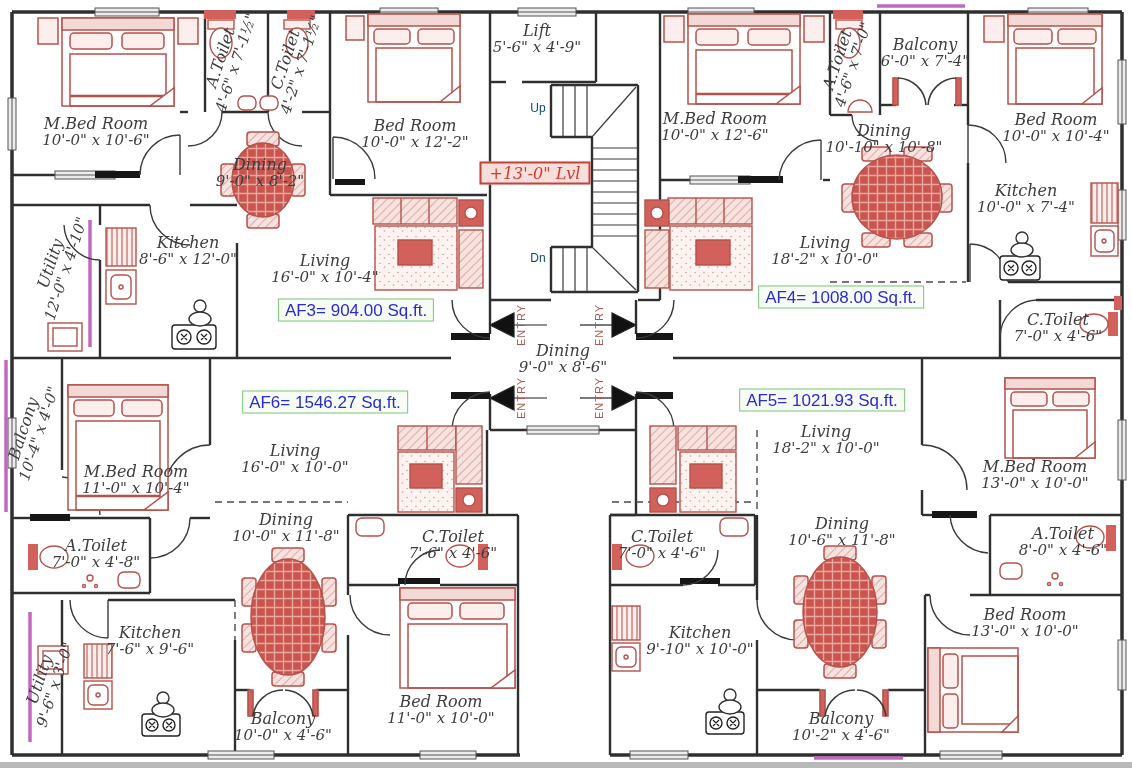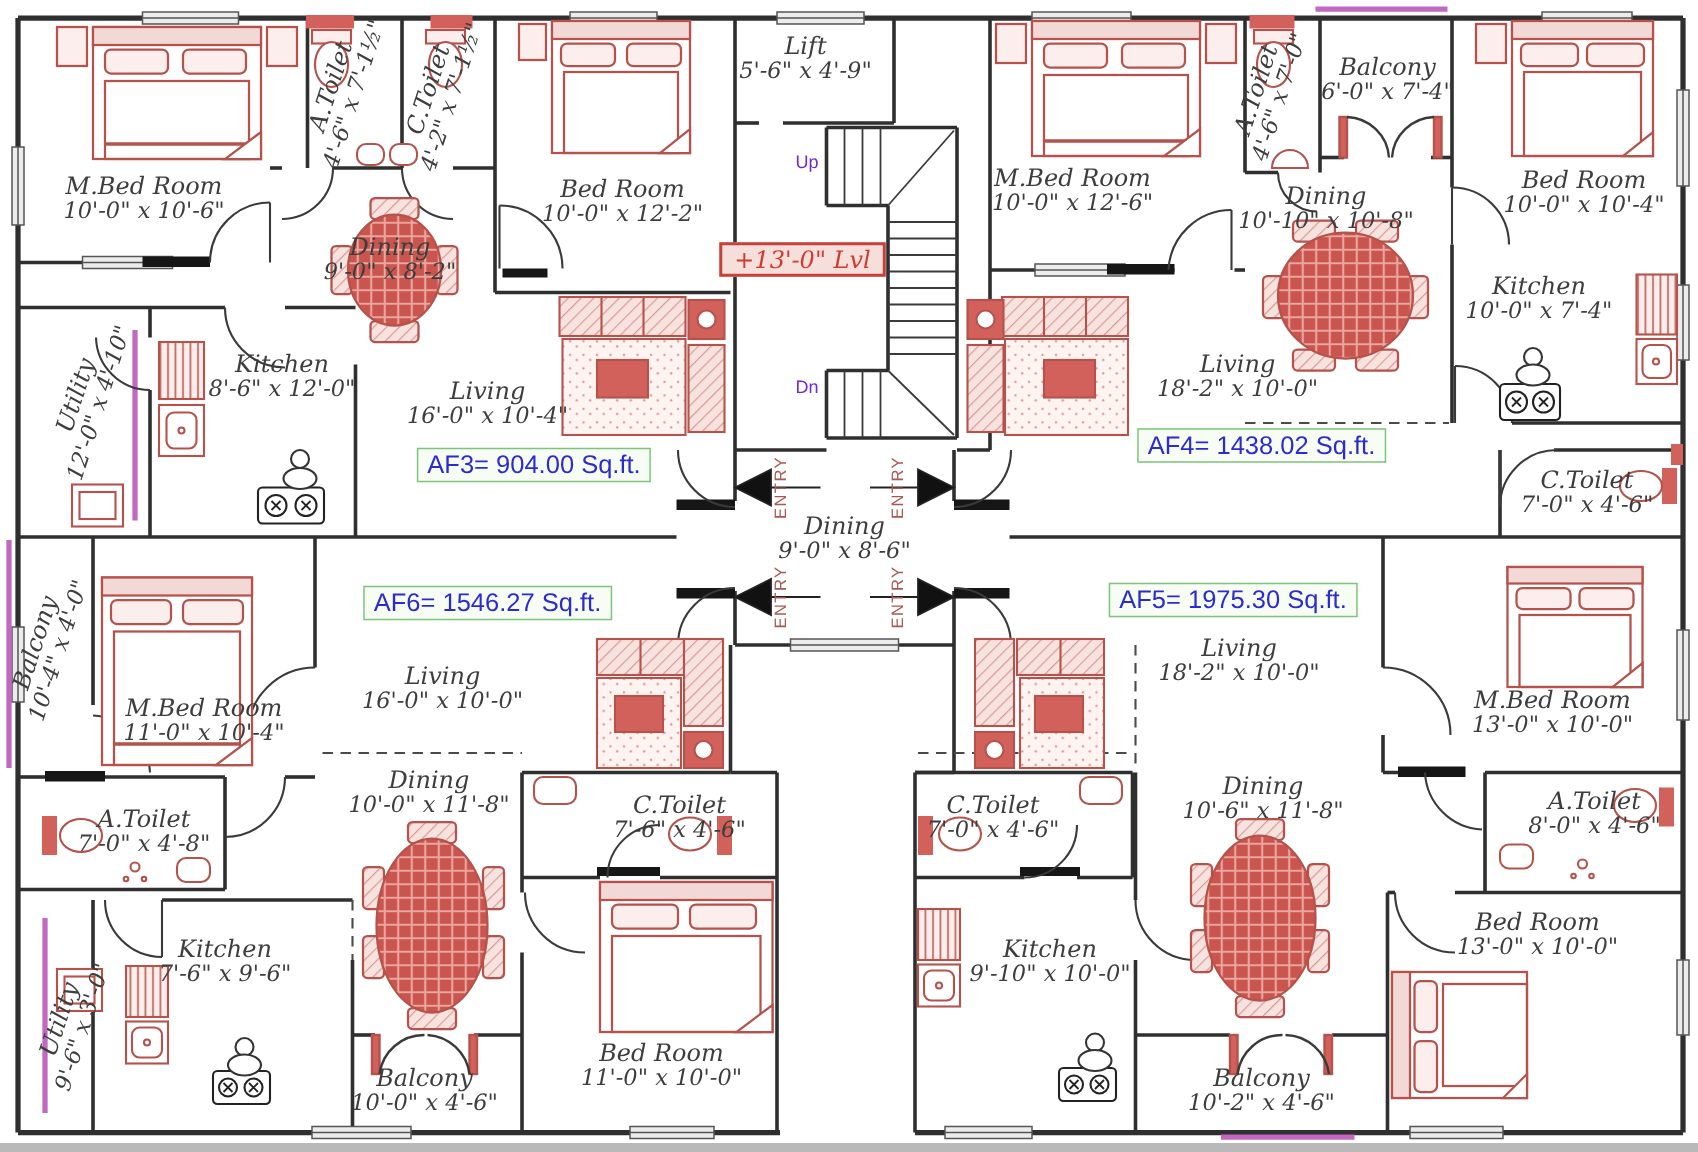--- a/index.html
+++ b/index.html
@@ -13,21 +13,21 @@
   .rot{transform:translate(-50%,-50%) rotate(-72deg);}
   .afbox{position:absolute;z-index:3;transform:translate(-50%,-50%);
          font-family:"Liberation Sans",sans-serif;font-size:17px;color:#2b2bd0;
          background:#f7fdf5;border:1.5px solid #7cc47c;padding:0 6px;line-height:21px;white-space:nowrap;}
   .lvlbox{position:absolute;z-index:3;transform:translate(-50%,-50%);font-style:italic;
           font-size:16px;color:#cf3a31;border:2px solid #c4423b;background:#f6dedb;
           padding:0 8px;line-height:19px;white-space:nowrap;}
   .entry{position:absolute;z-index:3;transform:translate(-50%,-50%) rotate(-90deg);
          font-family:"Liberation Sans",sans-serif;font-size:11px;color:#a85a52;letter-spacing:1px;}
   .updn{position:absolute;z-index:3;transform:translate(-50%,-50%);
-        font-family:"Liberation Sans",sans-serif;font-size:12px;color:#6d28d9;font-style:normal;}
+        font-family:"Liberation Sans",sans-serif;font-size:12px;color:#0c4a6e;font-style:normal;}
   .wm{position:absolute;left:540px;top:388px;z-index:4;transform:translate(-50%,-50%);
       font-family:"Liberation Sans",sans-serif;font-size:72px;font-weight:bold;letter-spacing:12px;
       color:rgba(255,255,255,0.08);-webkit-text-stroke:2px #dcdcdc;white-space:nowrap;}
   .bstrip{position:absolute;left:0;top:762px;width:1132px;height:6px;background:#b9b9b9;z-index:2;}
 </style>
 </head>
 <body>
 
 <div class="stage">
 
@@ -684,19 +684,19 @@
     </div>
 <div class="updn" style="left:538px;top:108px">Up</div>
 <div class="updn" style="left:538px;top:258px">Dn</div>
 <div class="lvlbox" style="left:535px;top:173px">+13'-0" Lvl</div>
 <div class="entry" style="left:521px;top:325px">ENTRY</div>
 <div class="entry" style="left:599px;top:325px">ENTRY</div>
 <div class="entry" style="left:521px;top:398px">ENTRY</div>
 <div class="entry" style="left:599px;top:398px">ENTRY</div>
 
 <div class="afbox" style="left:356px;top:310px">AF3= 904.00 Sq.ft.</div>
-<div class="afbox" style="left:841px;top:297px">AF4= 1438.02 Sq.ft.</div>
+<div class="afbox" style="left:841px;top:297px">AF4= 1008.00 Sq.ft.</div>
 <div class="afbox" style="left:325px;top:402px">AF6= 1546.27 Sq.ft.</div>
-<div class="afbox" style="left:822px;top:400px">AF5= 1975.30 Sq.ft.</div>
+<div class="afbox" style="left:822px;top:400px">AF5= 1021.93 Sq.ft.</div>
 
 
 <div class="bstrip"></div>
 </div>
 
 </body></html>

